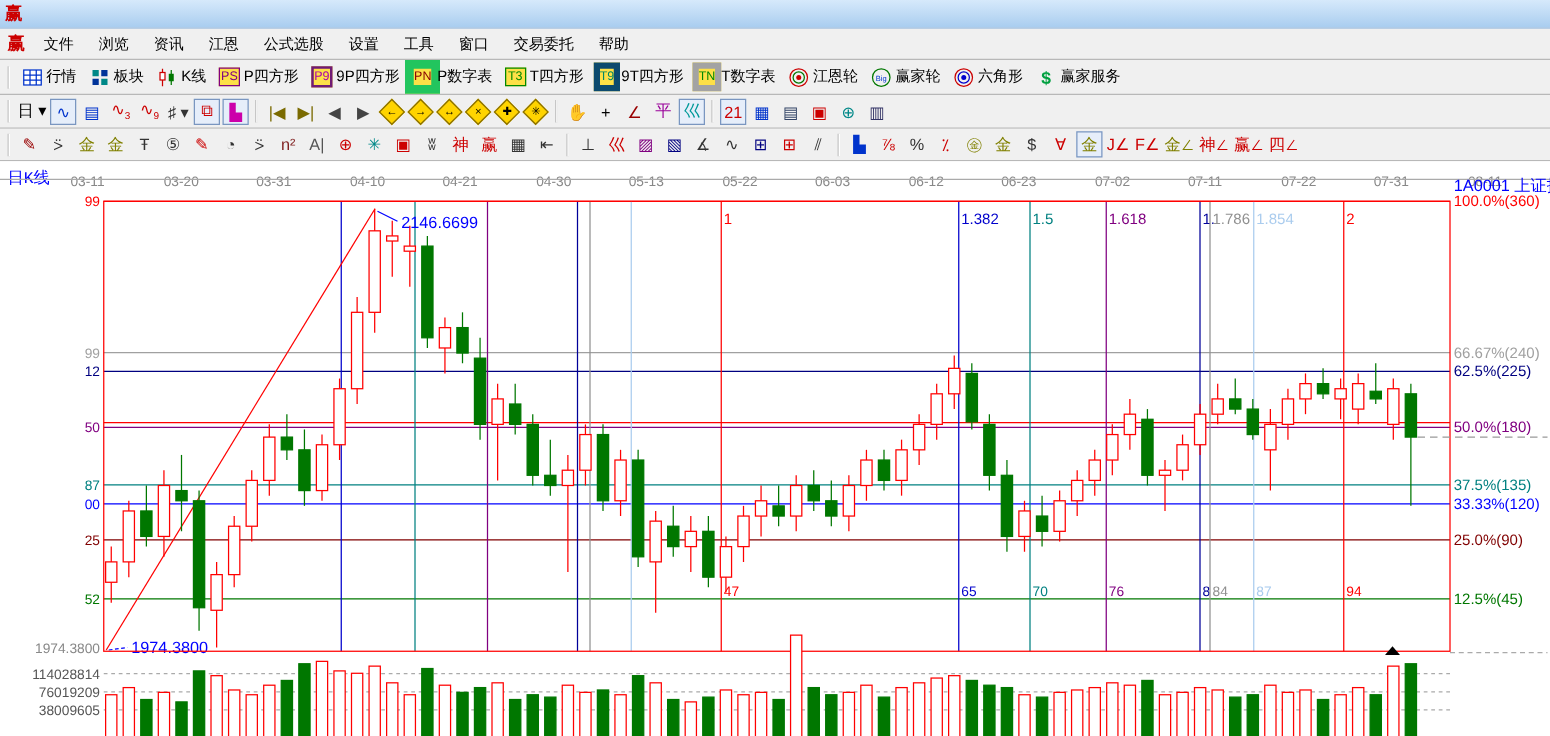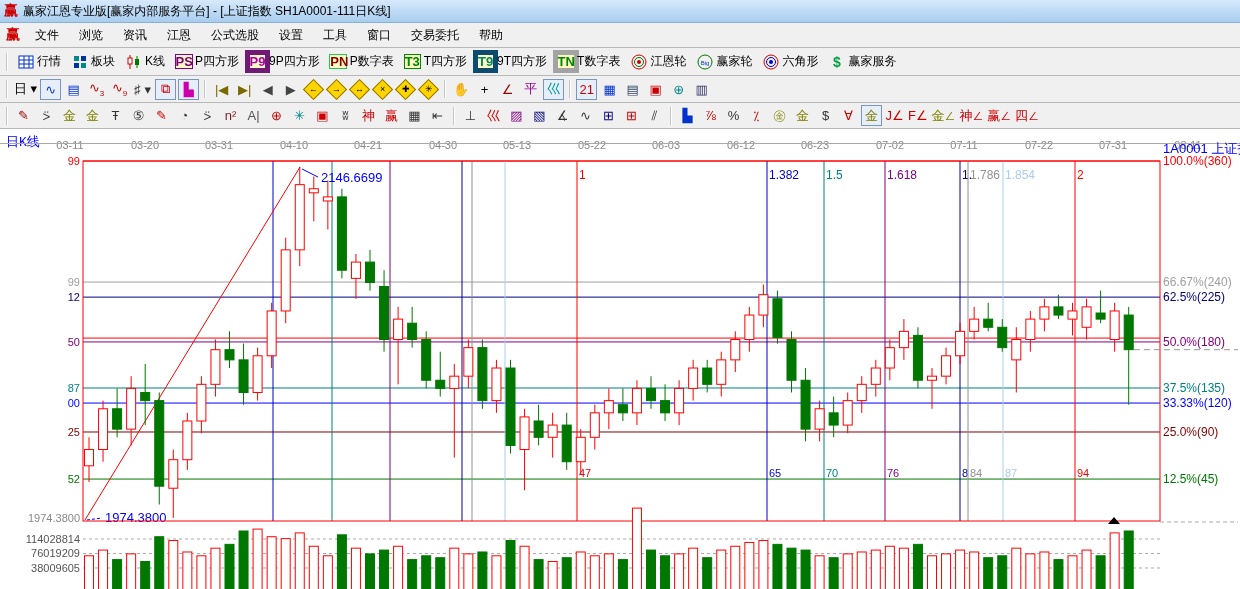--- a/index.html
+++ b/index.html
@@ -13,39 +13,38 @@
   .menu-item{padding:2px 10px;cursor:default;}
   
   .toolbar{background:#f0f0f0;border-bottom:1px solid #b8b8b8;display:flex;align-items:center;padding:0 2px;white-space:nowrap;}
   #toolbar-main{height:27px;}
   #toolbar-view{height:26px;}
   #toolbar-draw{height:25px;}
   .tsep{width:1px;height:18px;background:#c6c6c6;border-right:1px solid #fff;margin:0 4px;}
   .tbtn{display:inline-flex;align-items:center;padding:1px 4px;border:1px solid transparent;cursor:default;}
   .tbtn .lbl{margin-left:3px;color:#000;}
   .ti{display:inline-flex;width:17px;height:16px;align-items:center;justify-content:center;font-size:12px;line-height:16px;}
-  .badge{display:inline-block;width:16px;height:13px;font-size:13px;font-weight:bold;line-height:13px;text-align:center;background:#fef9c3;}
+  .badge{display:inline-block;width:16px;height:13px;font-size:10px;font-weight:normal;line-height:13px;text-align:center;background:#fde047;}
   .ib{display:inline-flex;align-items:center;justify-content:center;min-width:19px;height:19px;margin:0 1px;border:1px solid transparent;font-size:13px;cursor:default;}
   .ib.boxed{border:1px solid #7a96c0;background:#e6eefa;}
   .ib .sub{font-size:8px;vertical-align:sub;}
   .diamond{width:13px;height:13px;background:#ffd400;border:1px solid #8a7000;transform:rotate(45deg);display:inline-flex;align-items:center;justify-content:center;}
   .diamond span{transform:rotate(-45deg);font-size:9px;color:#000;line-height:1;}
   
   #chartzone{position:relative;width:1240px;height:461px;background:#fff;}
   #chartsvg{position:absolute;left:0;top:0;}
   .kperiod{position:absolute;left:6px;top:4px;color:#0000ff;font-size:13px;font-family:Liberation Mono, monospace;}
   text{font-family:"Liberation Sans",sans-serif;}
 </style>
 </head>
 <body>
 <div id="app">
 
   <div id="titlebar">
     <span class="logo">赢</span>
-    <span>赢家江恩专业版[赢家内部服务平台] - [上证指数  SH1A0001-111日K线]</span>
   </div>
 
   <div id="menubar">
     <span class="logo">赢</span>
   <span class="menu-item">文件</span>
       <span class="menu-item">浏览</span>
       <span class="menu-item">资讯</span>
       <span class="menu-item">江恩</span>
       <span class="menu-item">公式选股</span>
       <span class="menu-item">设置</span>
@@ -89,27 +88,27 @@
         <span class="lbl">K线</span>
       </span>
       <span class="tbtn">
         <span class="ti">
           <span class="badge" style="border:1px solid #800080;color:#800080">PS</span>
         </span>
         <span class="lbl">P四方形</span>
       </span>
       <span class="tbtn">
         <span class="ti">
-          <span class="badge" style="border:5px solid #701a75;color:#aa00aa">P9</span>
+          <span class="badge" style="border:2px solid #701a75;color:#aa00aa">P9</span>
         </span>
         <span class="lbl">9P四方形</span>
       </span>
       <span class="tbtn">
         <span class="ti">
-          <span class="badge" style="border:1px solid #22c55e;color:#880000">PN</span>
+          <span class="badge" style="border:7px solid #22c55e;color:#880000">PN</span>
         </span>
         <span class="lbl">P数字表</span>
       </span>
       <span class="tbtn">
         <span class="ti">
           <span class="badge" style="border:1px solid #008800;color:#008800">T3</span>
         </span>
         <span class="lbl">T四方形</span>
       </span>
       <span class="tbtn">

